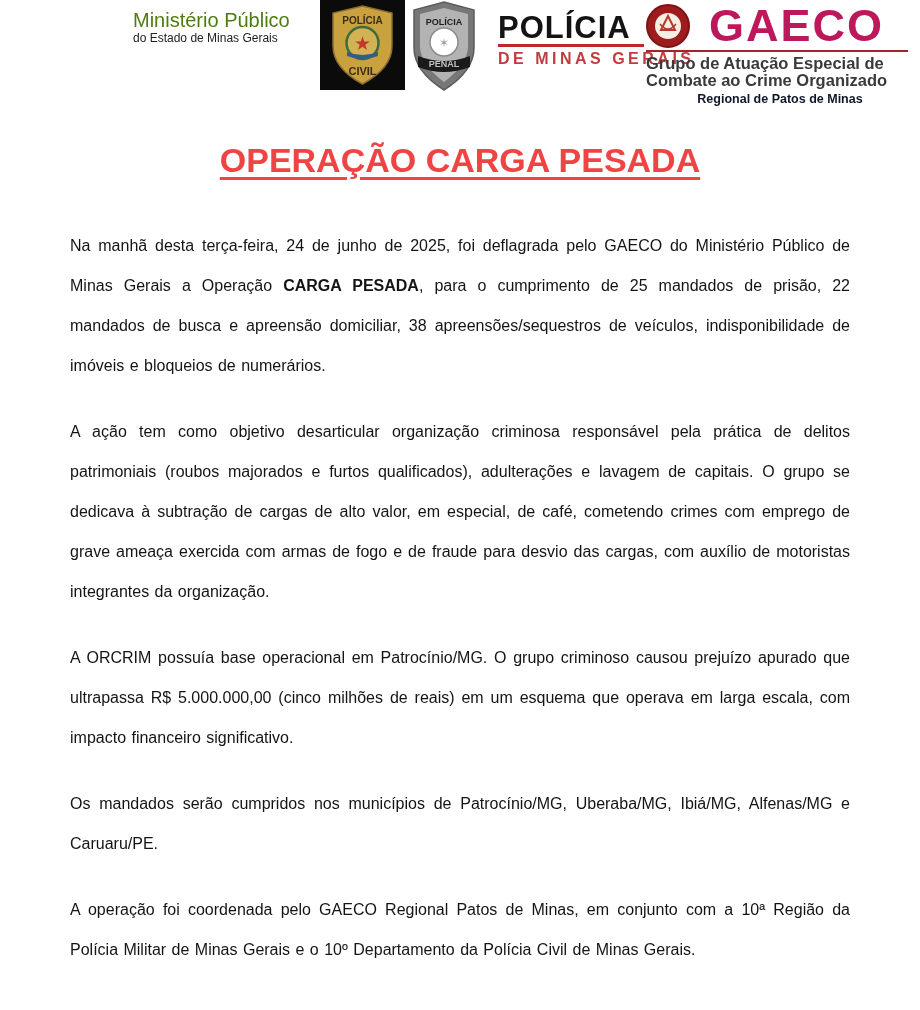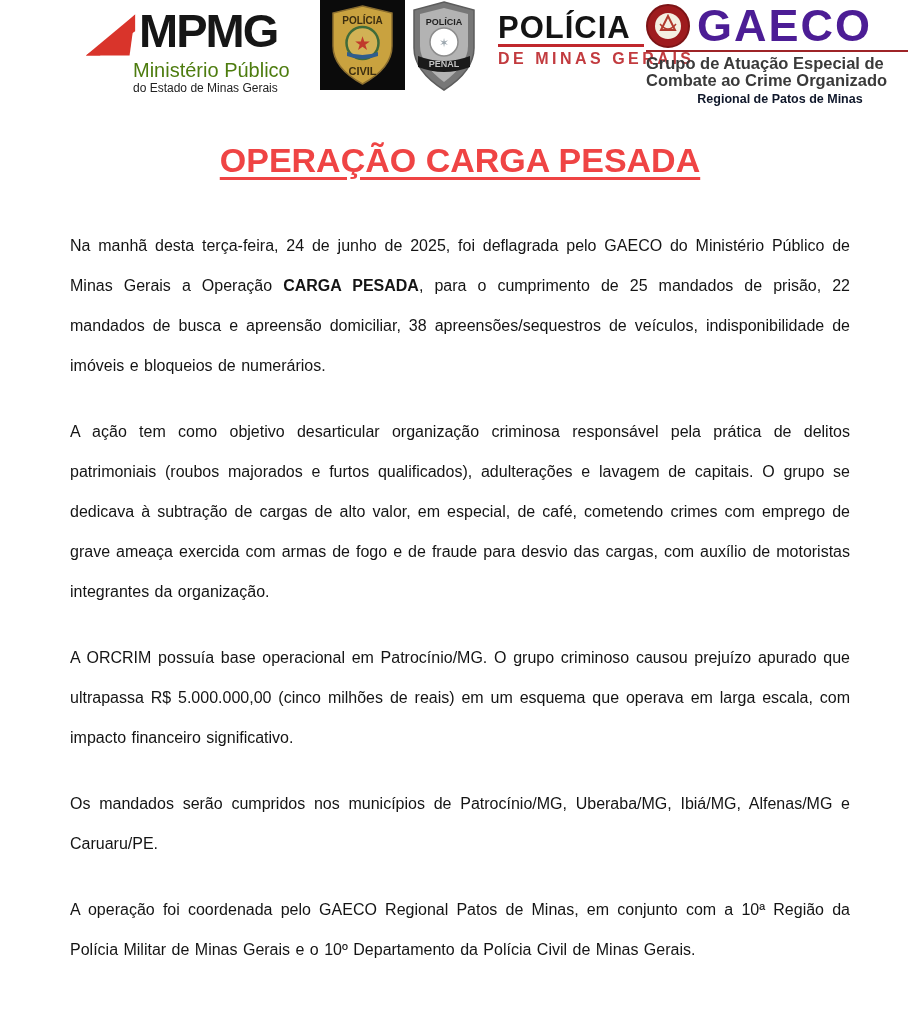--- a/index.html
+++ b/index.html
@@ -36,21 +36,21 @@
   .pm-line1,.pm-line2{
     font-size:31px;font-weight:800;color:#141414;line-height:30px;letter-spacing:1px;
   }
   .pm-rule{height:3px;background:#c0272d;margin:1px 0 2px 0;width:146px;}
   .pm-line3{font-size:16px;font-weight:700;color:#c23b3f;letter-spacing:3.5px;margin-top:3px;white-space:nowrap;}
 
   
   .gaeco{left:646px;top:4px;width:268px;}
   .gaeco-top{display:flex;align-items:center;}
   .gaeco-emblem{width:44px;height:44px;flex:0 0 auto;}
-  .gaeco-acronym{font-size:45px;font-weight:800;color:#4c1d95;letter-spacing:2px;line-height:44px;margin-left:7px;}
+  .gaeco-acronym{font-size:45px;font-weight:800;color:#be185d;letter-spacing:2px;line-height:44px;margin-left:19px;}
   .gaeco-rule{height:2px;background:#9e2427;margin:2px 0 3px 0;width:262px;}
   .gaeco-sub{font-size:16.5px;font-weight:700;color:#3a3a3a;line-height:17px;white-space:nowrap;}
   .gaeco-regional{font-size:12.5px;font-weight:700;color:#0f172a;text-align:center;margin-top:3px;}
 
   
   .doc-title{
     margin:44px 0 4px 0;
     text-align:center;
     font-size:34px;font-weight:700;color:#ef4444;
     text-decoration:underline;
@@ -74,27 +74,20 @@
   .body-text b{font-weight:700;}
 </style>
 </head>
 <body>
 
 <div class="page">
 
   <div class="header">
 
     <div class="logo mpmg">
-      <div class="mpmg-top">
-        <svg class="mpmg-flag" viewBox="0 0 56 48">
-          <path d="M1,46 Q26,30 54,2 L54,20 L16,46 Z" fill="#d9342b"></path>
-          <path d="M1,46 L54,2 L48,46 Z" fill="#d9342b"></path>
-        </svg>
-        <div class="mpmg-acronym">MPMG</div>
-      </div>
       <div class="mpmg-sub1">Ministério Público</div>
       <div class="mpmg-sub2">do Estado de Minas Gerais</div>
     </div>
 
     <svg class="logo civil" viewBox="0 0 85 90">
       <rect x="0" y="0" width="85" height="90" fill="#0b0b0b"></rect>
       <path d="M42.5,6 L72,13 L72,46 Q72,68 42.5,84 Q13,68 13,46 L13,13 Z" fill="#c9a23f" stroke="#8a6d2f" stroke-width="1.5"></path>
       <text x="42.5" y="24" text-anchor="middle" font-size="10" font-weight="bold" fill="#3c2e10" font-family="Liberation Sans, sans-serif">POLÍCIA</text>
       <circle cx="42.5" cy="43" r="16" fill="#d2b255" stroke="#3f6b3a" stroke-width="2.5"></circle>
       <text x="42.5" y="50" text-anchor="middle" font-size="19" fill="#c0392b">★</text>

